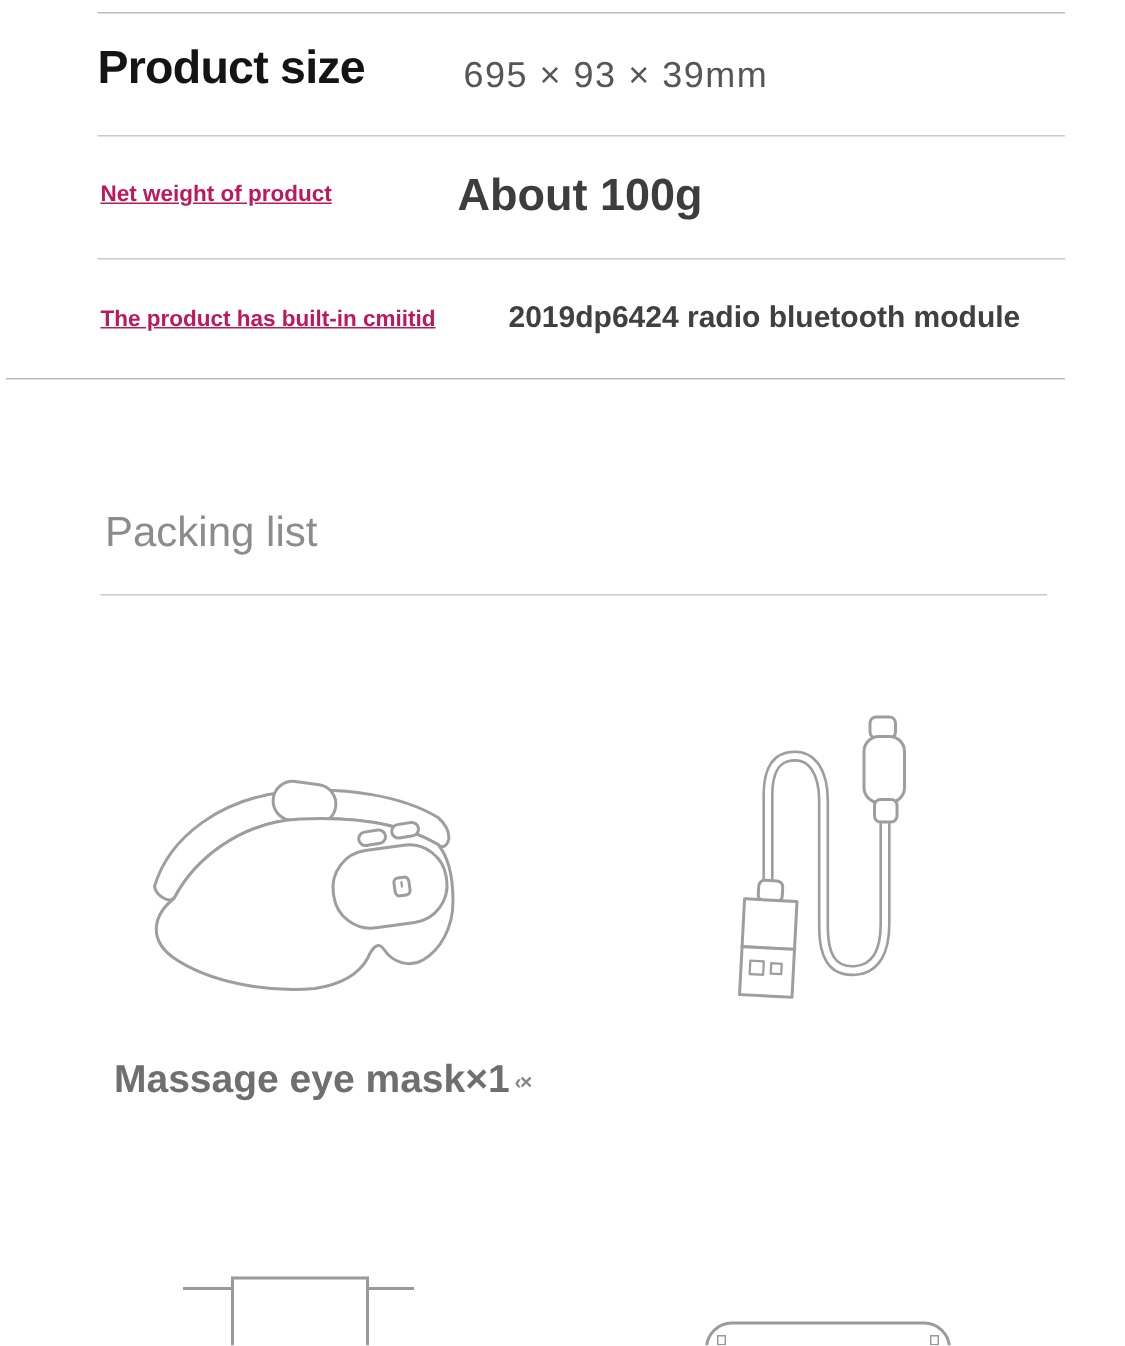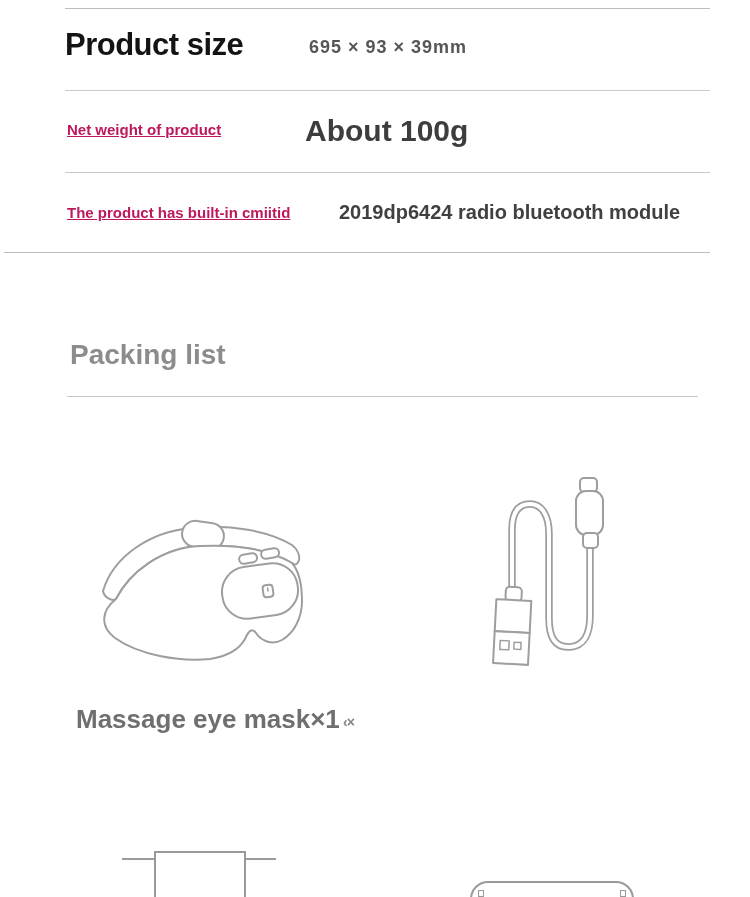--- a/index.html
+++ b/index.html
@@ -18,35 +18,35 @@
   
   .hline { position: absolute; height: 1px; background: #bdbdbd; }
   .hline.soft { background: #c9c9c9; }
 
   
   .spec-label-lg {
     font-size: 31px; font-weight: 700; color: #141414; letter-spacing: -0.5px;
     white-space: nowrap;
   }
   .spec-value-lg {
-    font-size: 18px; font-weight: 700; color: #565656; letter-spacing: 1px;
+    font-size: 24px; font-weight: 400; color: #565656; letter-spacing: 1px;
     white-space: nowrap;
   }
   .spec-label-sm {
     font-size: 15px; font-weight: 700; color: #be185d; white-space: nowrap; text-decoration: underline;
   }
   .spec-value-md {
     font-size: 30px; font-weight: 700; color: #3d3d3d; white-space: nowrap;
   }
   .spec-value-sm {
     font-size: 20px; font-weight: 700; color: #404040; white-space: nowrap;
   }
 
   .packing-title {
-    font-size: 28px; font-weight: 700; color: #8c8c8c; white-space: nowrap;
+    font-size: 28px; font-weight: 400; color: #8c8c8c; white-space: nowrap;
   }
 
   .item-label-lg {
     font-size: 26px; font-weight: 700; color: #6f6f6f; white-space: nowrap;
   }
   .item-label-md {
     font-size: 21px; font-weight: 700; color: #4d4d4d; white-space: nowrap;
   }
   .sep-glyph {
     font-size: 14px; font-weight: 700; color: #858585; letter-spacing: -1px;

